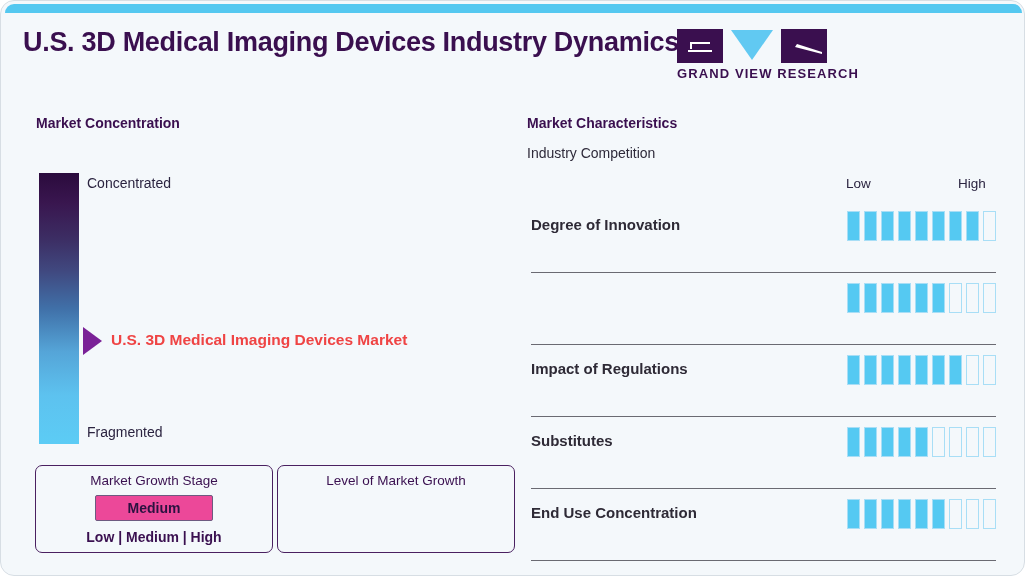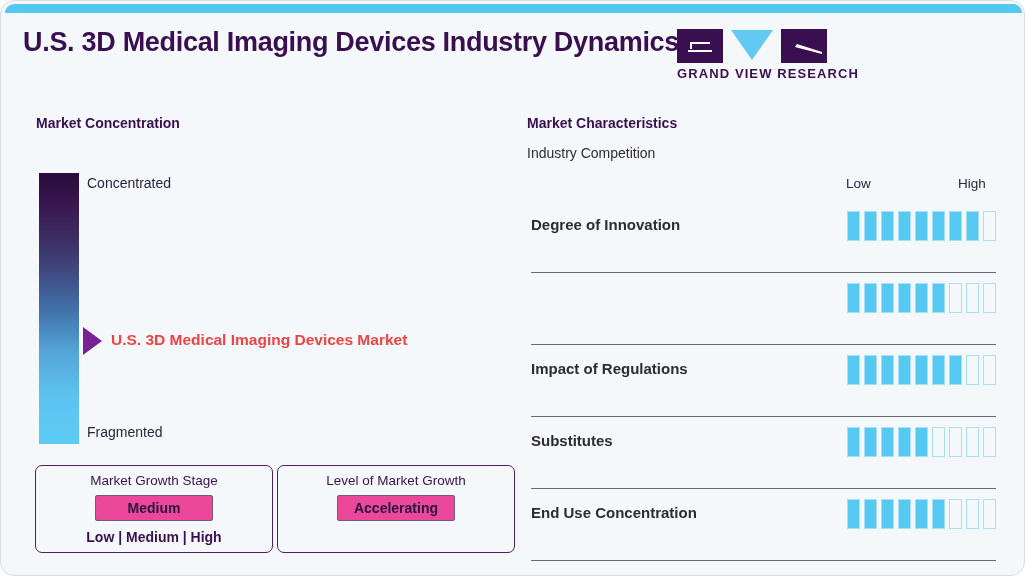--- a/index.html
+++ b/index.html
@@ -303,21 +303,20 @@
   <div class="marker-label">U.S. 3D Medical Imaging Devices Market</div>
 
   <div class="info-box" id="box-growth-stage">
     <div class="box-title">Market Growth Stage</div>
     <div class="box-value-pill">Medium</div>
     <div class="box-scale">Low | Medium | High</div>
   </div>
 
   <div class="info-box" id="box-growth-pace">
     <div class="box-title">Level of Market Growth</div>
-    <div class="box-value-pill">Accelerating</div>
   </div>
 
   <div class="section-title" id="characteristics-title">Market Characteristics</div>
 
   <div class="section-sub" id="characteristics-sub">Industry Competition</div>
 
   <div class="scale-head" id="scale-head-low">Low</div>
 
   <div class="scale-head" id="scale-head-high">High</div>
 

